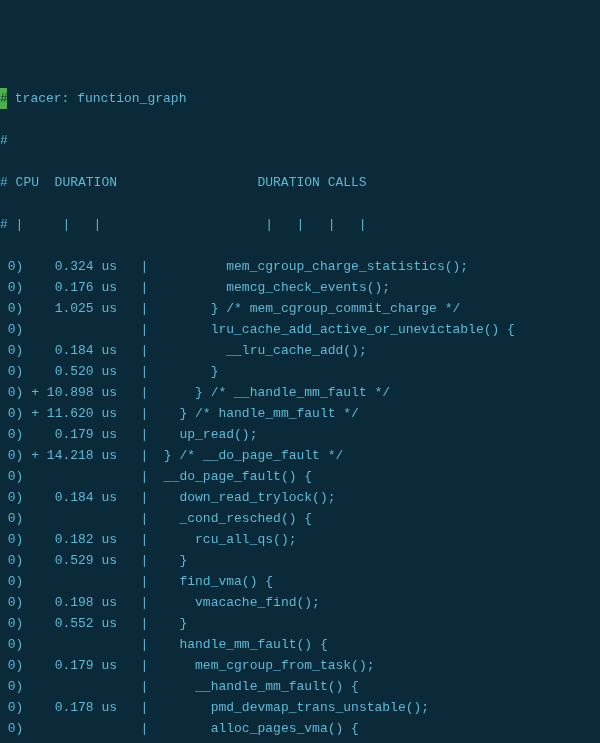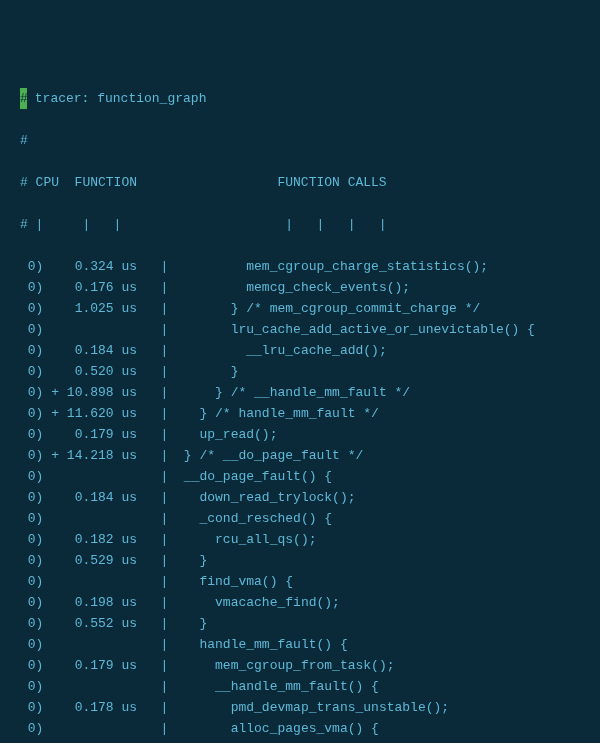--- a/index.html
+++ b/index.html
@@ -19,28 +19,28 @@
       overflow: hidden;
       white-space: pre;
     }
     .cursor {
       background-color: #4caf50;
       color: #0a2a3a;
       display: inline-block;
       width: 7px;
     }
     .line {
-      padding-left: 20px;
+      padding-left: 0;
     }
   </style>
 </head>
 <body>
 
 
 
 <div class="line"><span class="cursor">#</span><span> tracer: function_graph</span></div>
 <div class="line">#</div>
-<div class="line"># CPU  FUNCTION                  FUNCTION CALLS</div>
+<div class="line"># CPU  DURATION                  DURATION CALLS</div>
 <div class="line"># |     |   |                     |   |   |   |</div>
 <div id="trace-rows"><div class="line"><span> 0)</span> <span> </span><span>  0.324 us</span><span>   |  </span><span>        mem_cgroup_charge_statistics();</span></div><div class="line"><span> 0)</span> <span> </span><span>  0.176 us</span><span>   |  </span><span>        memcg_check_events();</span></div><div class="line"><span> 0)</span> <span> </span><span>  1.025 us</span><span>   |  </span><span>      } /* mem_cgroup_commit_charge */</span></div><div class="line"><span> 0)</span> <span> </span><span>          </span><span>   |  </span><span>      lru_cache_add_active_or_unevictable() {</span></div><div class="line"><span> 0)</span> <span> </span><span>  0.184 us</span><span>   |  </span><span>        __lru_cache_add();</span></div><div class="line"><span> 0)</span> <span> </span><span>  0.520 us</span><span>   |  </span><span>      }</span></div><div class="line"><span> 0)</span> <span>+</span><span> 10.898 us</span><span>   |  </span><span>    } /* __handle_mm_fault */</span></div><div class="line"><span> 0)</span> <span>+</span><span> 11.620 us</span><span>   |  </span><span>  } /* handle_mm_fault */</span></div><div class="line"><span> 0)</span> <span> </span><span>  0.179 us</span><span>   |  </span><span>  up_read();</span></div><div class="line"><span> 0)</span> <span>+</span><span> 14.218 us</span><span>   |  </span><span>} /* __do_page_fault */</span></div><div class="line"><span> 0)</span> <span> </span><span>          </span><span>   |  </span><span>__do_page_fault() {</span></div><div class="line"><span> 0)</span> <span> </span><span>  0.184 us</span><span>   |  </span><span>  down_read_trylock();</span></div><div class="line"><span> 0)</span> <span> </span><span>          </span><span>   |  </span><span>  _cond_resched() {</span></div><div class="line"><span> 0)</span> <span> </span><span>  0.182 us</span><span>   |  </span><span>    rcu_all_qs();</span></div><div class="line"><span> 0)</span> <span> </span><span>  0.529 us</span><span>   |  </span><span>  }</span></div><div class="line"><span> 0)</span> <span> </span><span>          </span><span>   |  </span><span>  find_vma() {</span></div><div class="line"><span> 0)</span> <span> </span><span>  0.198 us</span><span>   |  </span><span>    vmacache_find();</span></div><div class="line"><span> 0)</span> <span> </span><span>  0.552 us</span><span>   |  </span><span>  }</span></div><div class="line"><span> 0)</span> <span> </span><span>          </span><span>   |  </span><span>  handle_mm_fault() {</span></div><div class="line"><span> 0)</span> <span> </span><span>  0.179 us</span><span>   |  </span><span>    mem_cgroup_from_task();</span></div><div class="line"><span> 0)</span> <span> </span><span>          </span><span>   |  </span><span>    __handle_mm_fault() {</span></div><div class="line"><span> 0)</span> <span> </span><span>  0.178 us</span><span>   |  </span><span>      pmd_devmap_trans_unstable();</span></div><div class="line"><span> 0)</span> <span> </span><span>          </span><span>   |  </span><span>      alloc_pages_vma() {</span></div><div class="line"><span> 0)</span> <span> </span><span>  0.179 us</span><span>   |  </span><span>        __get_vma_policy();</span></div></div>
 
 
 
 
 </body></html>

